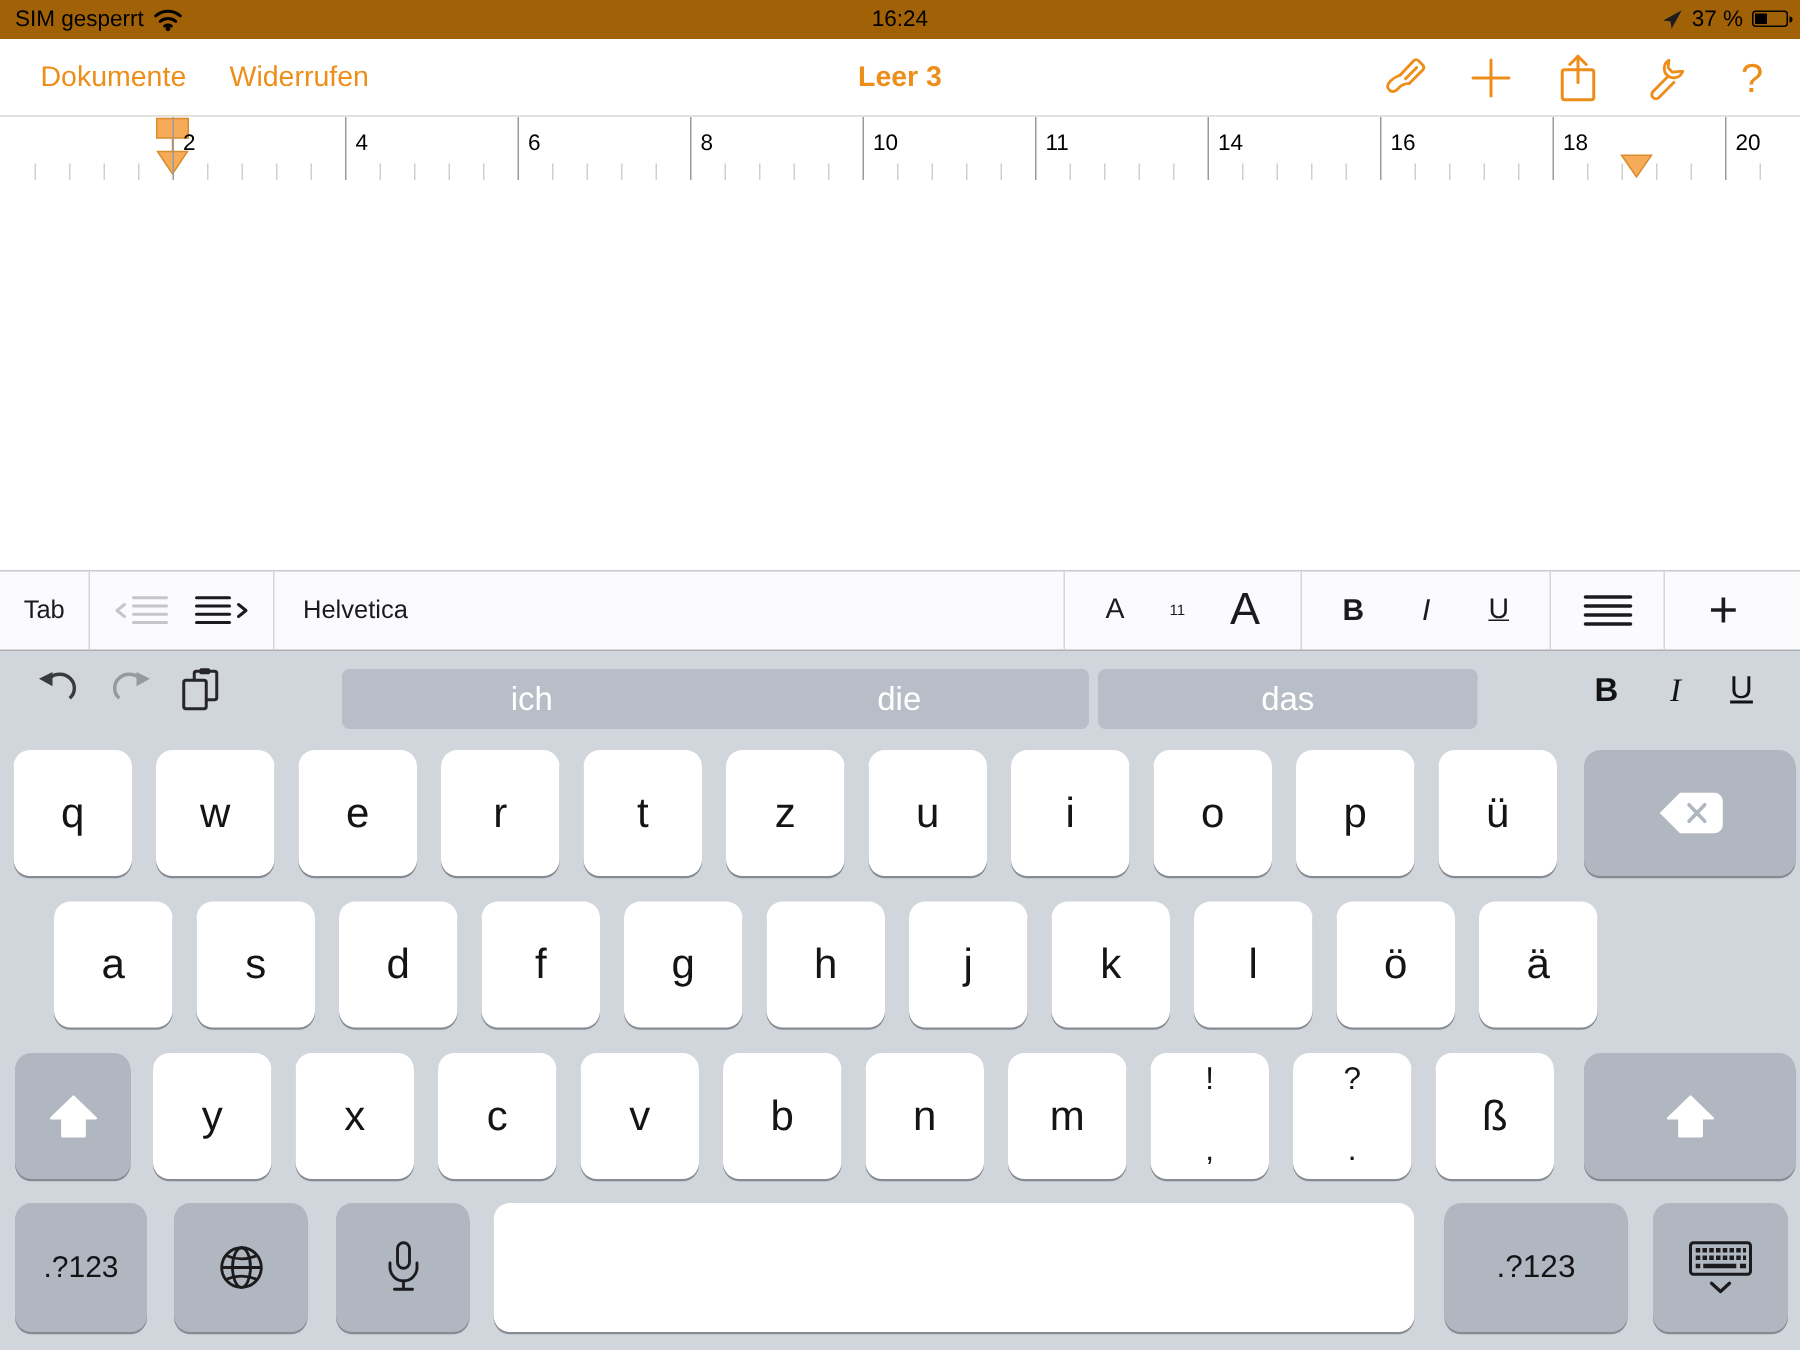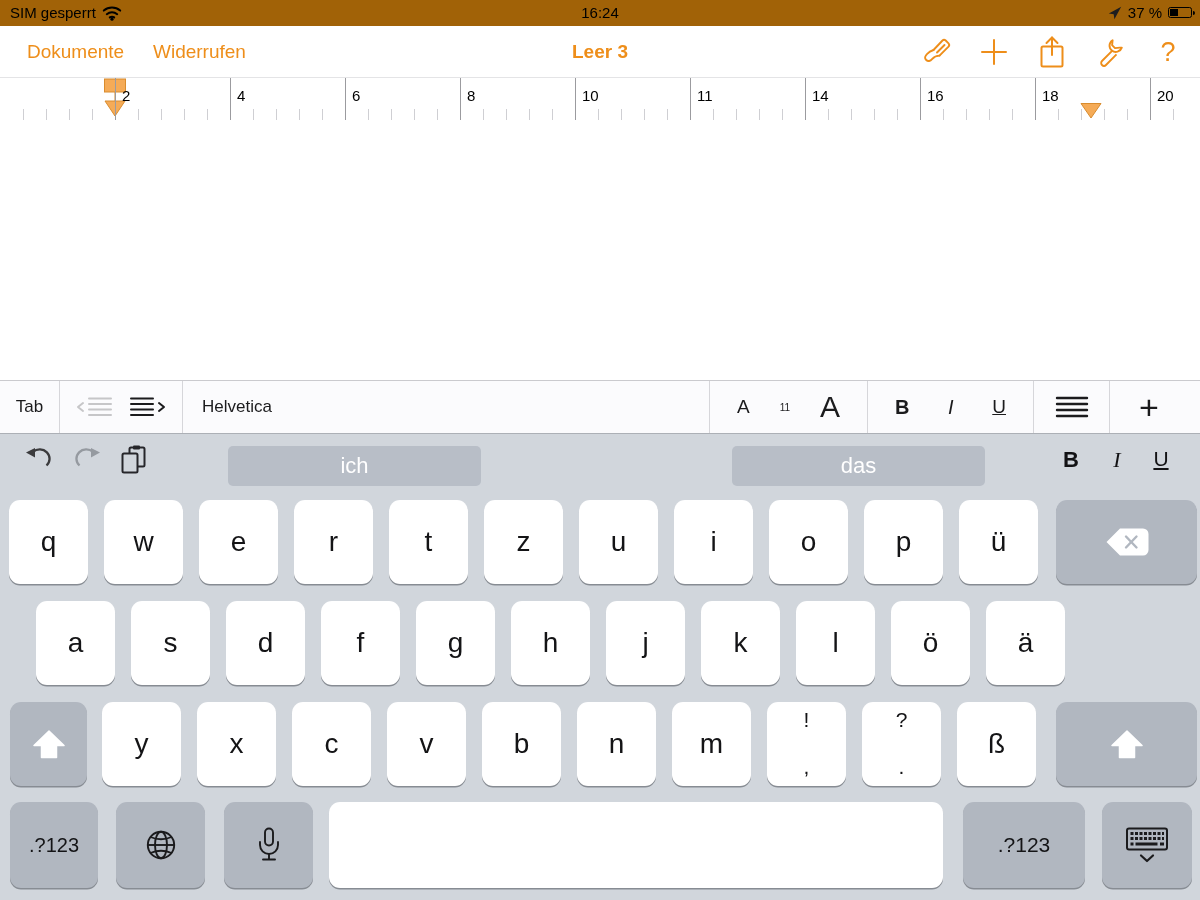--- a/index.html
+++ b/index.html
@@ -285,20 +285,21 @@
         <svg width="28" height="30" viewBox="0 0 28 30">
           <rect x="13" y="0.5" width="7" height="4" rx="1" fill="#26262a"></rect>
           <rect x="9.5" y="2.5" width="15" height="19" rx="1.5" fill="none" stroke="#26262a" stroke-width="2"></rect>
           <rect x="2.5" y="8.5" width="15" height="19" rx="1.5" fill="#d1d6dc" stroke="#26262a" stroke-width="2"></rect>
         </svg>
       </span>
       <span class="sr-biu sr-b" style="left:1056px;">B</span>
       <span class="sr-biu sr-i" style="left:1102px;">I</span>
       <span class="sr-biu sr-u" style="left:1146px;">U</span>
     <div class="pill" style="left: 228px;">ich</div>
+        <div class="pill" style="left: 473px;">die</div>
         <div class="pill" style="left: 732px;">das</div>
       </div>
 
     <div class="krow" style="left:9px;top:66px;">
         <div class="key">q</div>
         <div class="key">w</div>
         <div class="key">e</div>
         <div class="key">r</div>
         <div class="key">t</div>
         <div class="key">z</div>

